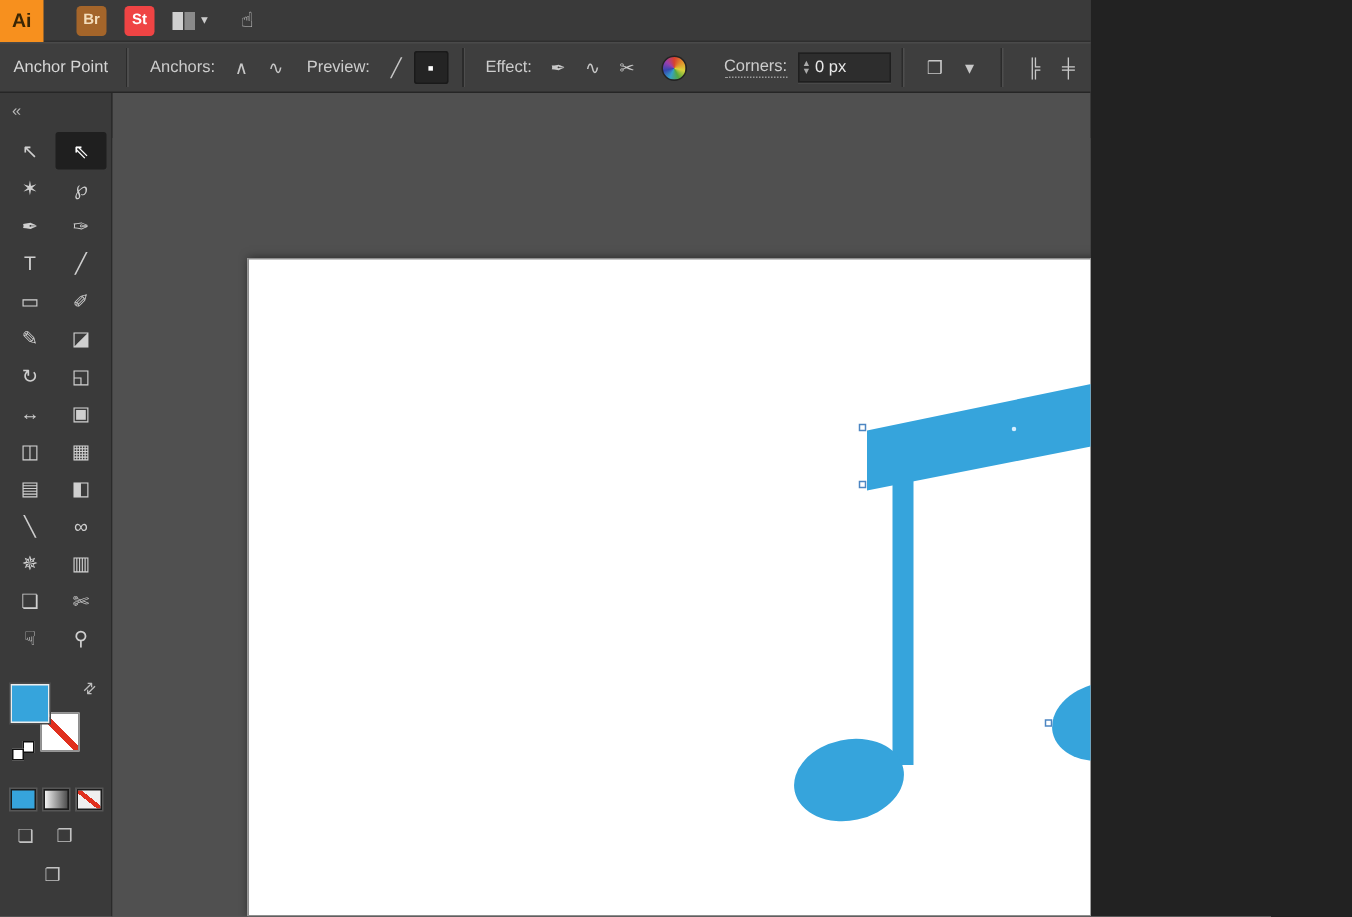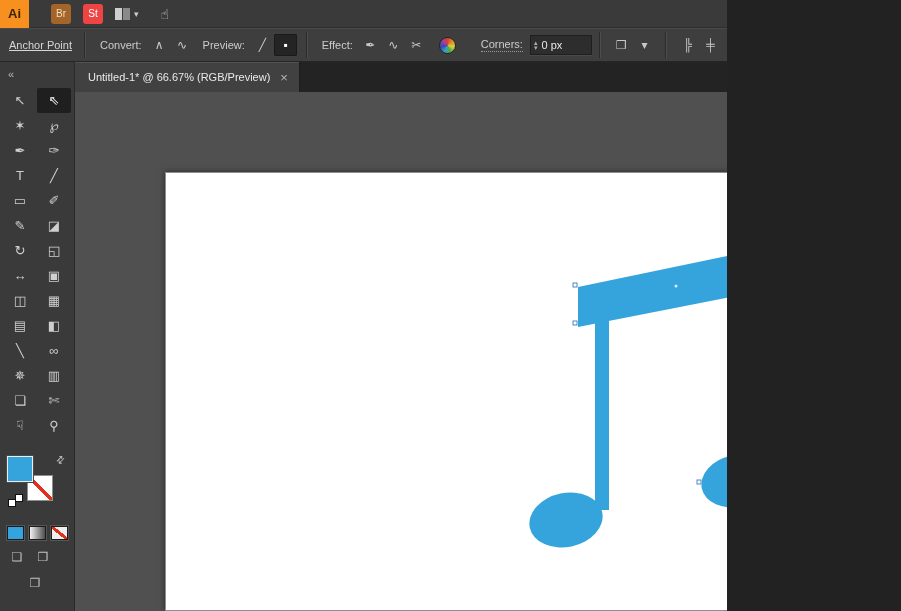--- a/index.html
+++ b/index.html
@@ -9,36 +9,36 @@
 
   
   #menubar{position:absolute;left:0;top:0;width:901px;height:28px;background:#3A3A3A;
            display:flex;align-items:center;border-bottom:1px solid #2E2E2E;}
   .logo{width:29px;height:28px;background:#F7901E;color:#3A2604;font-weight:bold;font-size:13px;
         display:flex;align-items:center;justify-content:center;}
   #menu-items{display:flex;align-items:center;margin-left:8px;}
   .menu-item{padding:0 10px;font-size:12px;color:#E4E4E4;line-height:28px;}
   .mb-right{display:flex;align-items:center;margin-left:22px;gap:12px;}
   .badge{width:20px;height:20px;border-radius:3px;display:flex;align-items:center;justify-content:center;
-         font-size:10px;font-weight:normal;}
+         font-size:10px;font-weight:bold;}
   .badge.br{background:#A4652A;color:#F4DDBB;}
   .badge.st{background:#ef4444;color:#FFF;}
   .ws{display:inline-flex;align-items:center;gap:4px;}
   .ws-icon{display:inline-flex;gap:1px;}
   .ws-icon i{display:block;width:7px;height:12px;background:#CFCFCF;}
   .ws-icon i:last-child{background:#8A8A8A;height:12px;width:7px;}
   .chev{font-size:9px;color:#CCC;}
   .touch{font-size:14px;color:#C9C9C9;margin-left:10px;}
 
   
   #controlbar{position:absolute;left:0;top:28px;width:901px;height:34px;background:#3E3E3E;
               border-top:1px solid #4A4A4A;border-bottom:1px solid #262626;
               display:flex;align-items:center;overflow:hidden;white-space:nowrap;}
   .cb-label{margin:0 4px 0 7px;font-size:11px;color:#CCCCCC;}
-  .ctx{margin-left:9px;min-width:64px;color:#D6D6D6;text-decoration:underline;}
+  .ctx{margin-left:9px;min-width:64px;color:#D6D6D6;}
   .u{border-bottom:1px dotted #9a9a9a;padding-bottom:1px;margin-left:16px;}
   .vsep{width:2px;height:26px;margin:0 7px;flex:none;
         background:linear-gradient(to right,#2B2B2B 50%,#4D4D4D 50%);}
   .igroup{display:inline-flex;align-items:center;margin:0 2px;flex:none;}
   .cicon{display:inline-flex;width:23px;height:22px;align-items:center;justify-content:center;
          color:#C8C8C8;font-size:12px;border-radius:2px;}
   .cicon.active{background:#242424;color:#FFF;box-shadow:inset 0 0 0 1px #1A1A1A;}
   .wheel{width:17px;height:17px;border-radius:50%;margin:0 9px;flex:none;border:1px solid #232323;
          background:conic-gradient(#D8402F,#E08E2B,#D9D23C,#53A83F,#35A0C8,#3648B0,#9A3FAE,#D8402F);}
   .field{width:62px;height:20px;margin-left:3px;background:#2D2D2D;border:1px solid #1F1F1F;
@@ -109,21 +109,21 @@
           </span>
         <span class="chev">▾</span>
       </span>
       <span class="touch">☝</span>
     </div>
   </header>
 
   <div id="controlbar">
     <span class="cb-label ctx">Anchor Point</span>
     <span class="vsep"></span>
-    <span class="cb-label">Convert:</span>
+    <span class="cb-label">Anchors:</span>
     <span class="igroup">
         <span class="cicon">∧</span>
         <span class="cicon">∿</span>
       </span>
     <span class="cb-label">Preview:</span>
     <span class="igroup">
         <span class="cicon">╱</span>
         <span class="cicon active">▪</span>
       </span>
     <span class="vsep"></span>
@@ -219,26 +219,20 @@
 
     <div class="modes">
         <span class="cicon">❏</span>
         <span class="cicon">❐</span>
       </div>
     <div class="screen">
         <span class="cicon">❐</span>
       </div>
   </aside>
 
-  <div id="tabbar">
-    <div class="tab">
-      <span class="tab-title">Untitled-1* @ 66.67% (RGB/Preview)</span>
-      <span class="tab-close">×</span>
-    </div>
-  </div>
 
   <div id="canvas">
     <div class="artboard"></div>
     <svg id="art-svg" width="826" height="519" viewBox="0 0 826 519">
       <g>
         <polygon class="note-fill" points="503,235 503,195 696,155 696,197" fill="#36A4DC"></polygon>
         <rect class="note-fill" x="520" y="212" width="14" height="206" fill="#36A4DC"></rect>
         <ellipse class="note-fill" cx="491" cy="428" rx="37" ry="27" transform="rotate(-12 491 428)" fill="#36A4DC"></ellipse>
         <rect class="note-fill" x="681" y="158" width="15" height="215" fill="#36A4DC"></rect>
         <ellipse class="note-fill" cx="662" cy="389" rx="36" ry="26" transform="rotate(-12 662 389)" fill="#36A4DC"></ellipse>

